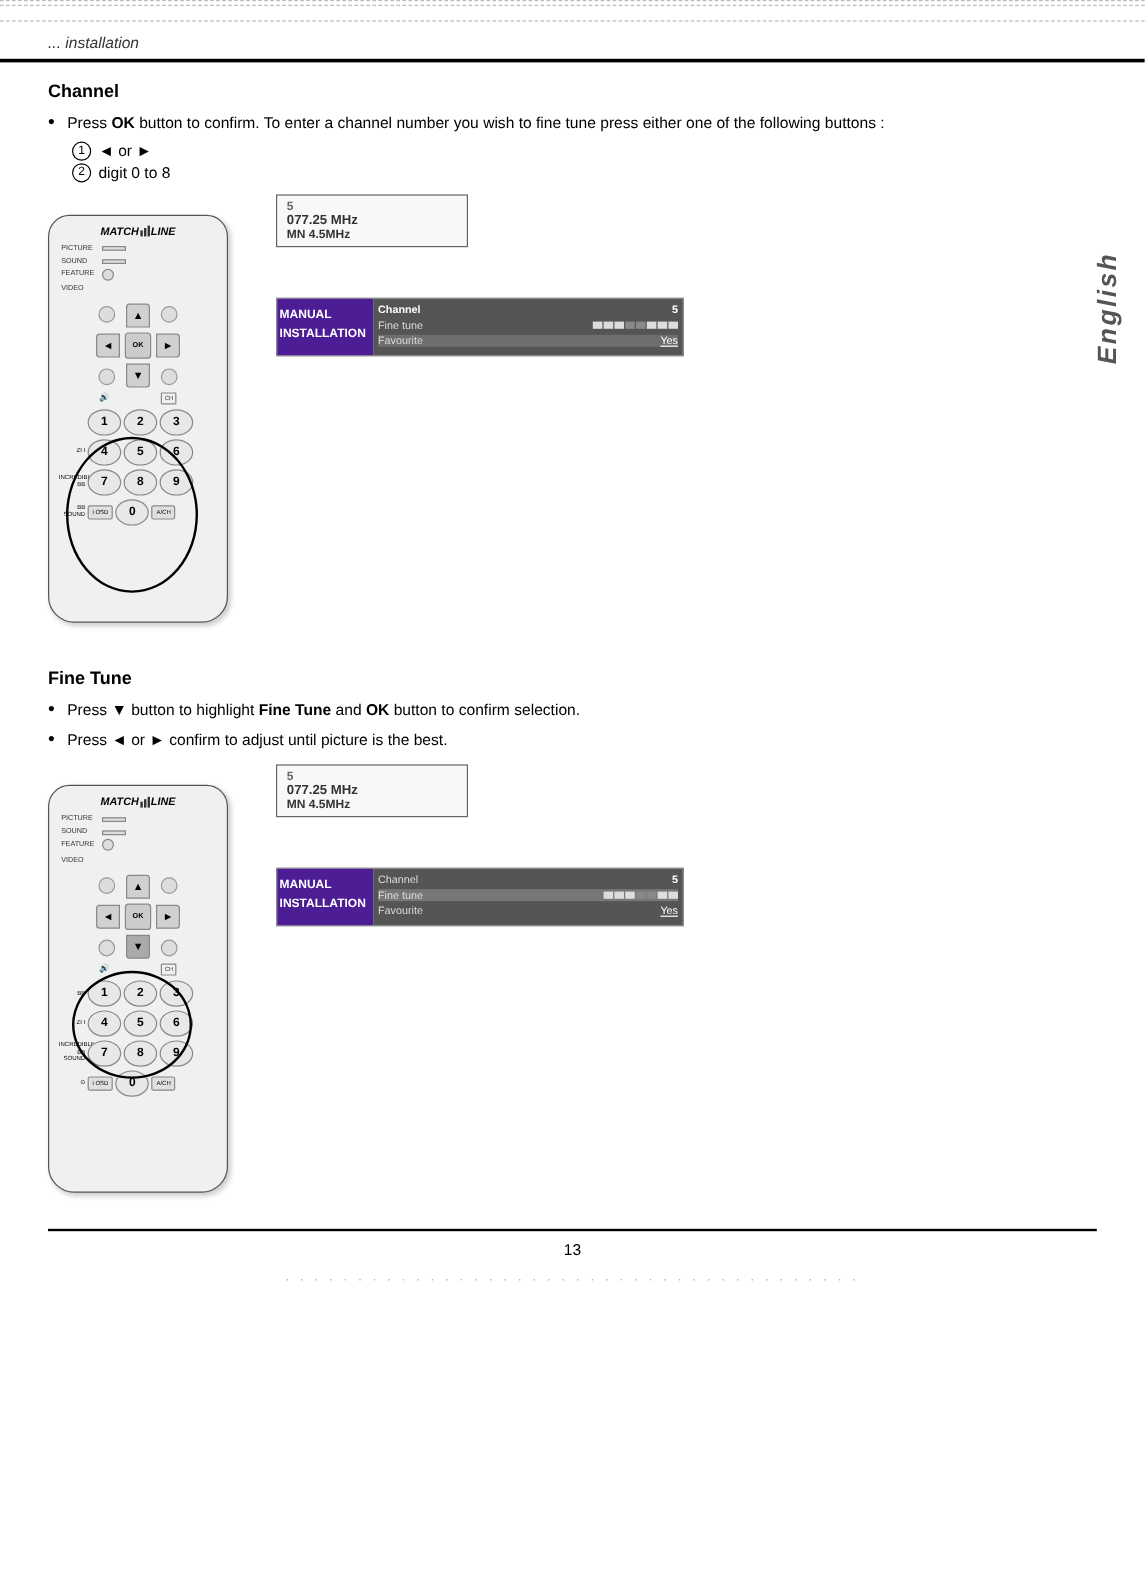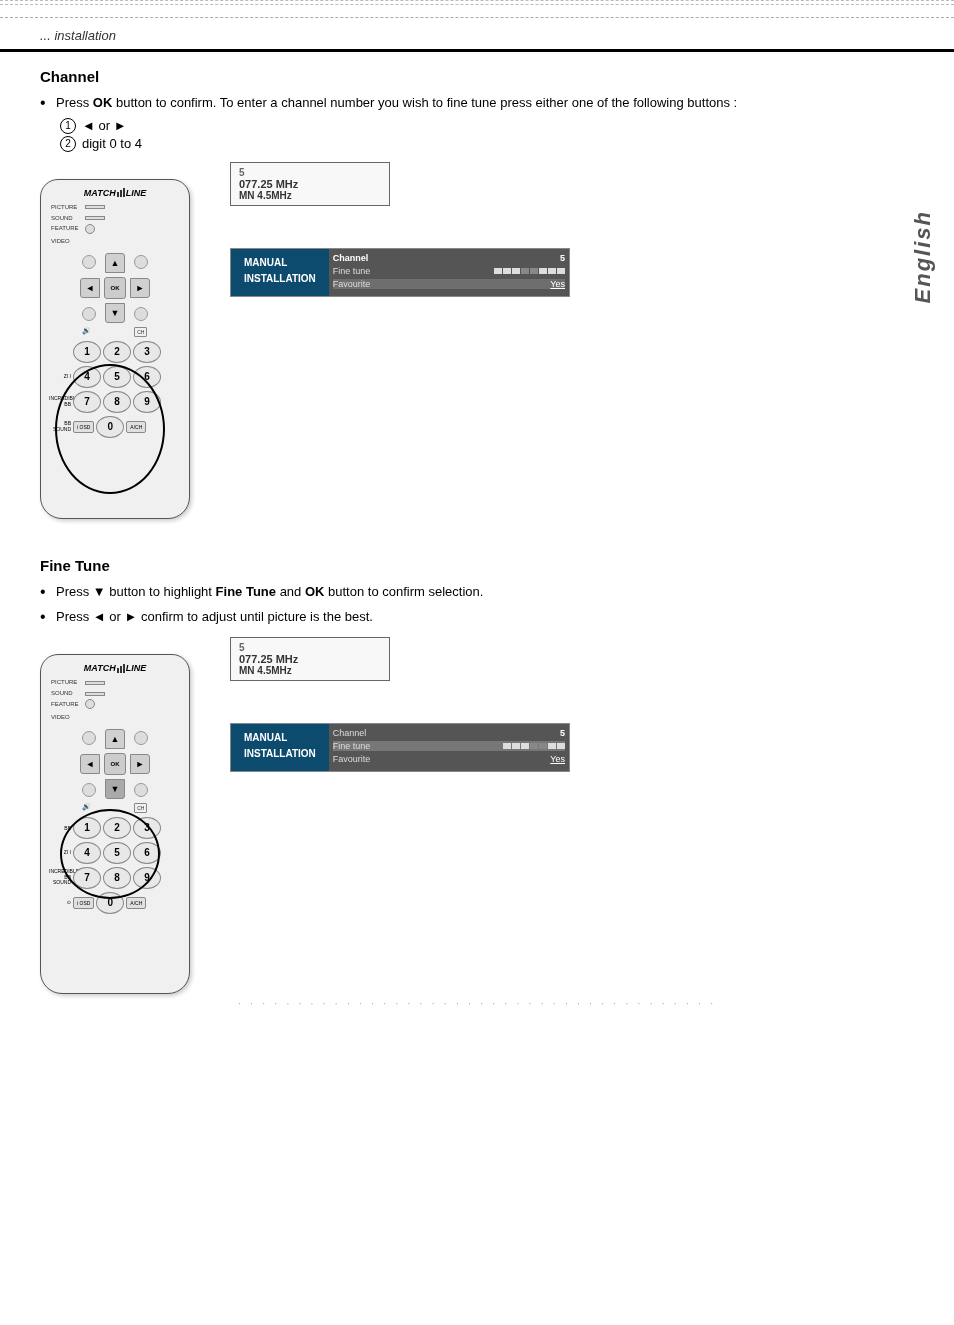--- a/index.html
+++ b/index.html
@@ -244,23 +244,23 @@
 
     
     .screen-main {
       border: 1.5px solid #888;
       display: flex;
       width: 100%;
       max-width: 340px;
       background: #f0f0f0;
     }
     .screen-left-panel {
-      background: #0c4a6e;
+      background: #4c1d95;
       color: #fff;
-      padding: 6px 13px;
+      padding: 6px 2px;
       font-size: 10px;
       font-weight: bold;
       min-width: 80px;
       line-height: 1.6;
     }
     .screen-right-panel {
       flex: 1;
       background: #555;
       color: #fff;
       padding: 4px;
@@ -366,21 +366,21 @@
           </span>
         </div>
 
         <div class="numbered-list">
           <div class="numbered-item">
             <span class="num-circle">1</span>
             <span>◄ or ►</span>
           </div>
           <div class="numbered-item">
             <span class="num-circle">2</span>
-            <span>digit 0 to 4</span>
+            <span>digit 0 to 8</span>
           </div>
         </div>
       </div>
 
       <div class="two-col">
 
         <div class="remote-container">
           <div class="remote-wrapper">
             <div class="remote">
 
@@ -662,19 +662,22 @@
               <div class="screen-row">
                 <span class="screen-label">Favourite</span>
                 <span class="yes-text">Yes</span>
               </div>
             </div>
           </div>
         </div>
       </div>
     </div>
 
+    <div class="bottom-bar" style="margin-top:30px;">
+      <span>13</span>
+    </div>
 
     <div class="footer-dots">
       · · · · · · · · · · · · · · · · · · · · · · · · · · · · · · · · · · · · · · · ·
     </div>
 
   </div>
 </div>
 
 </body></html>

